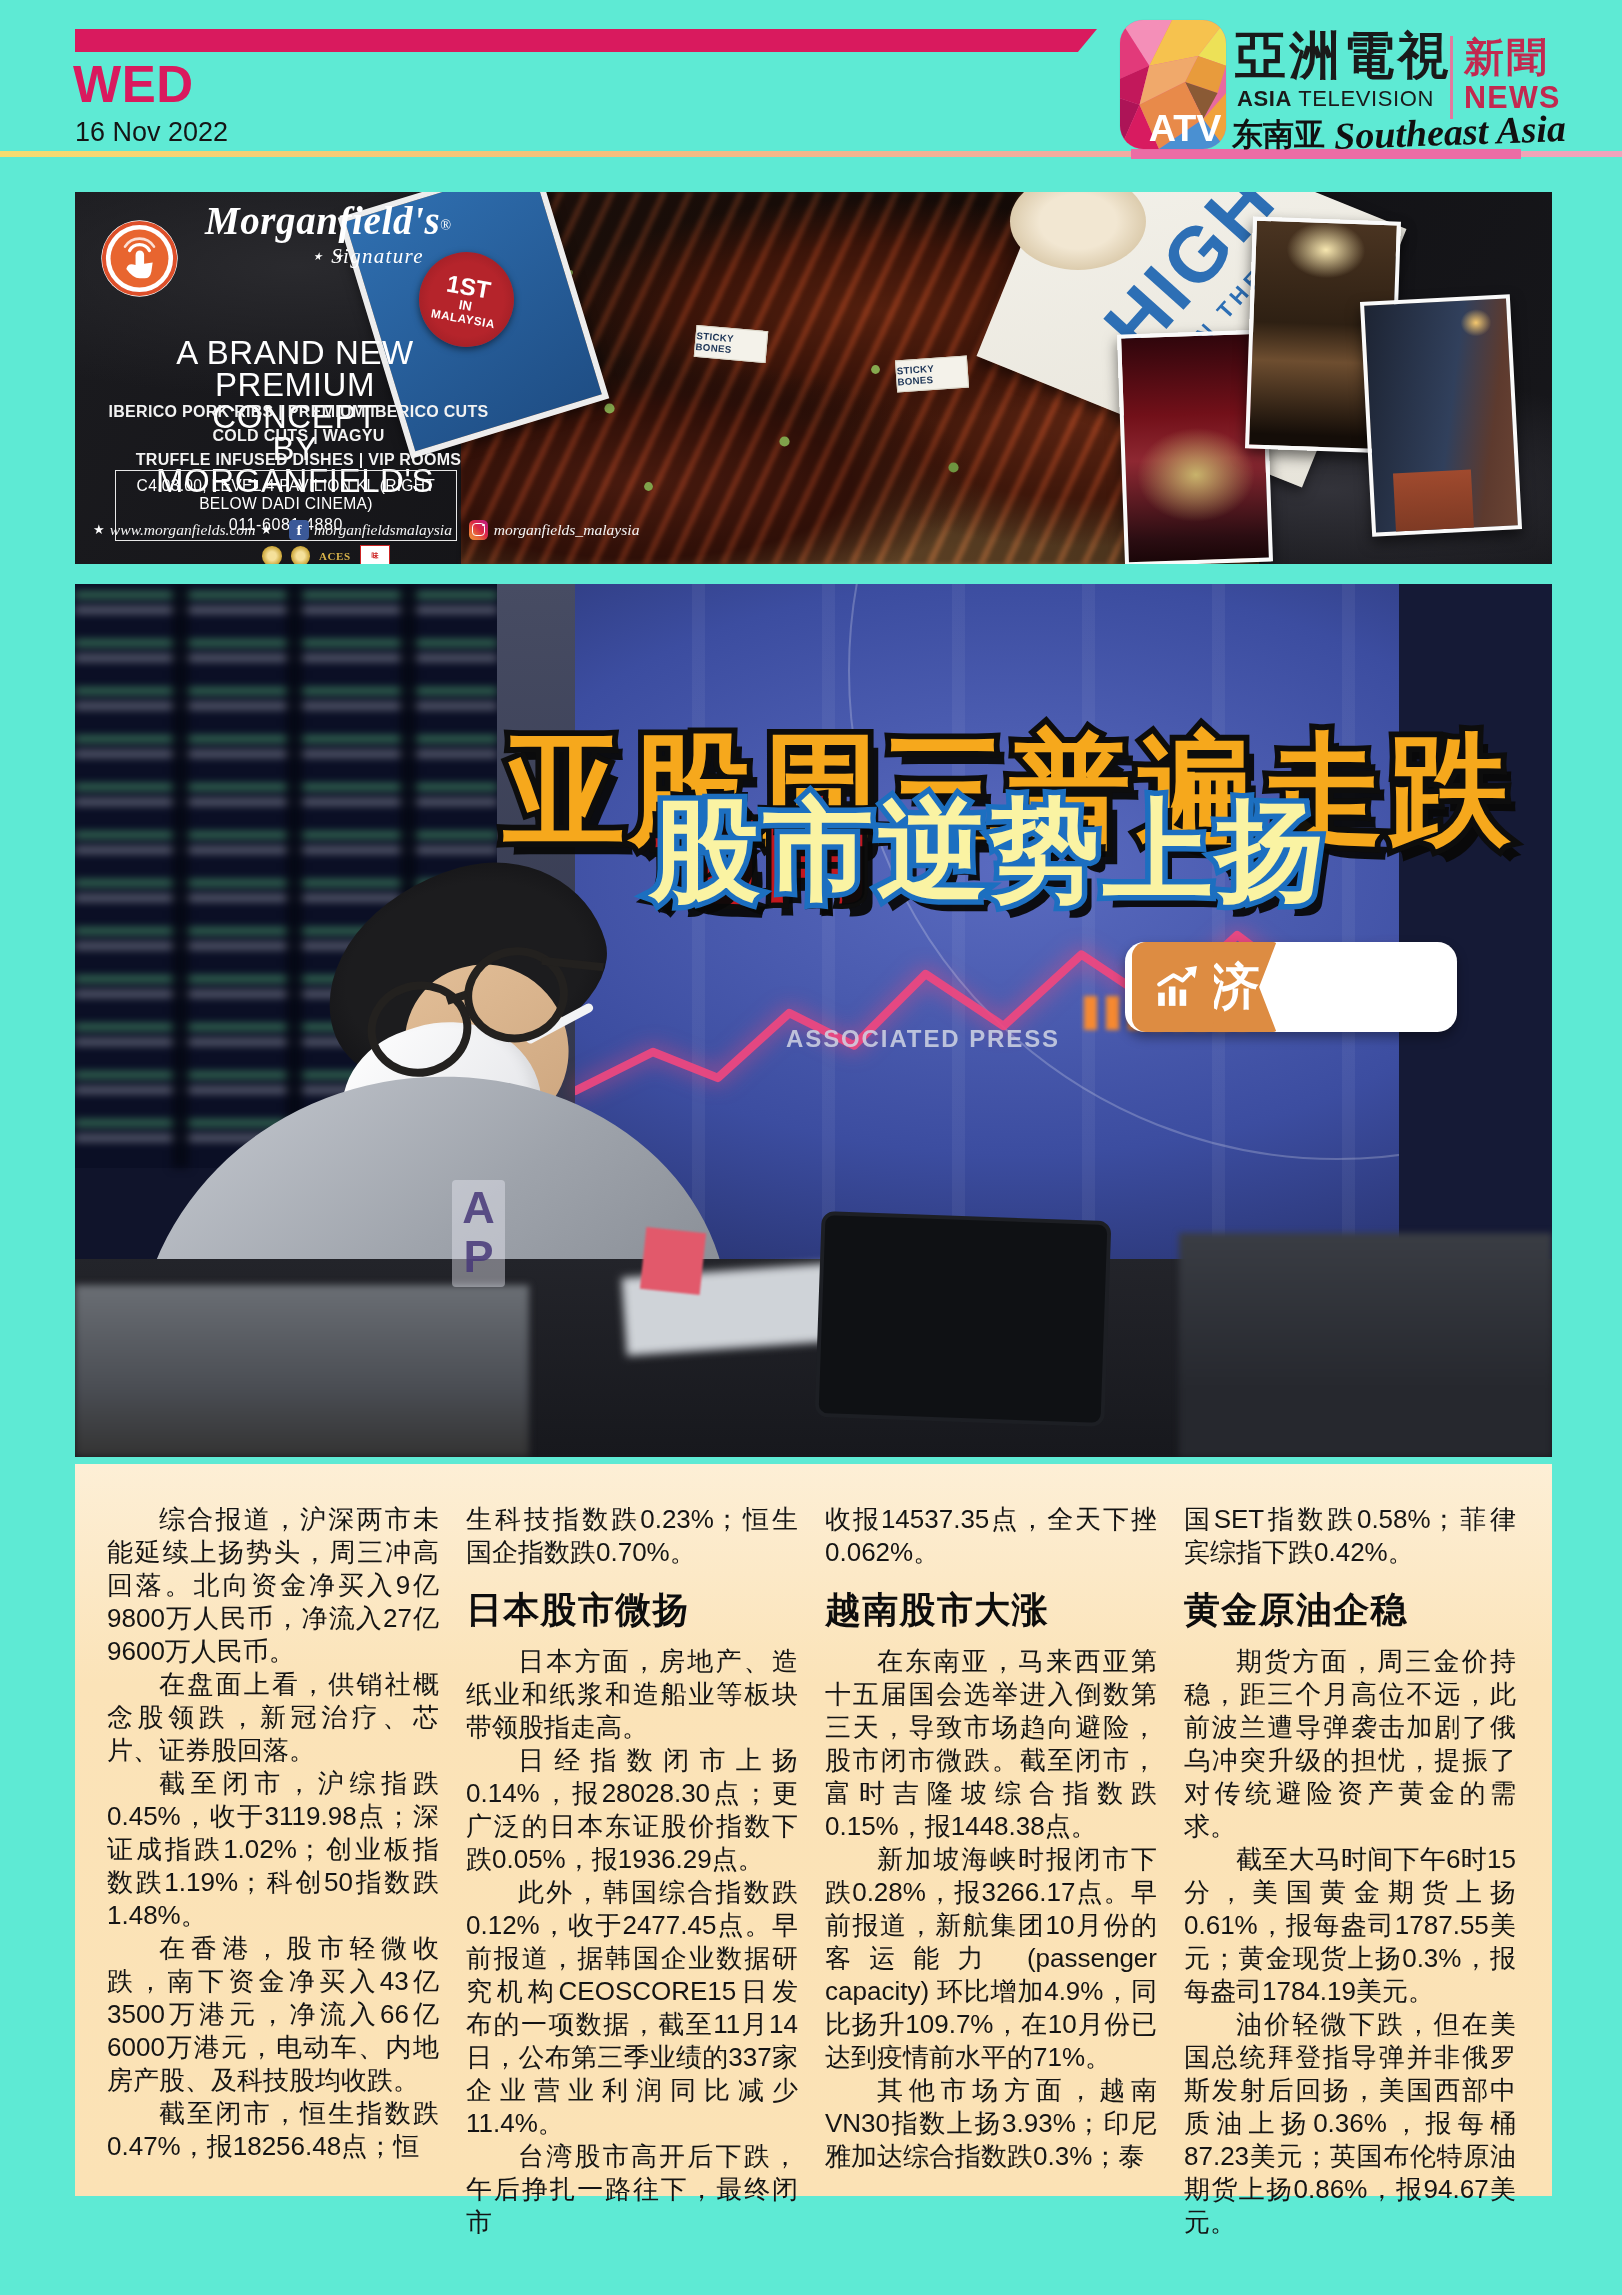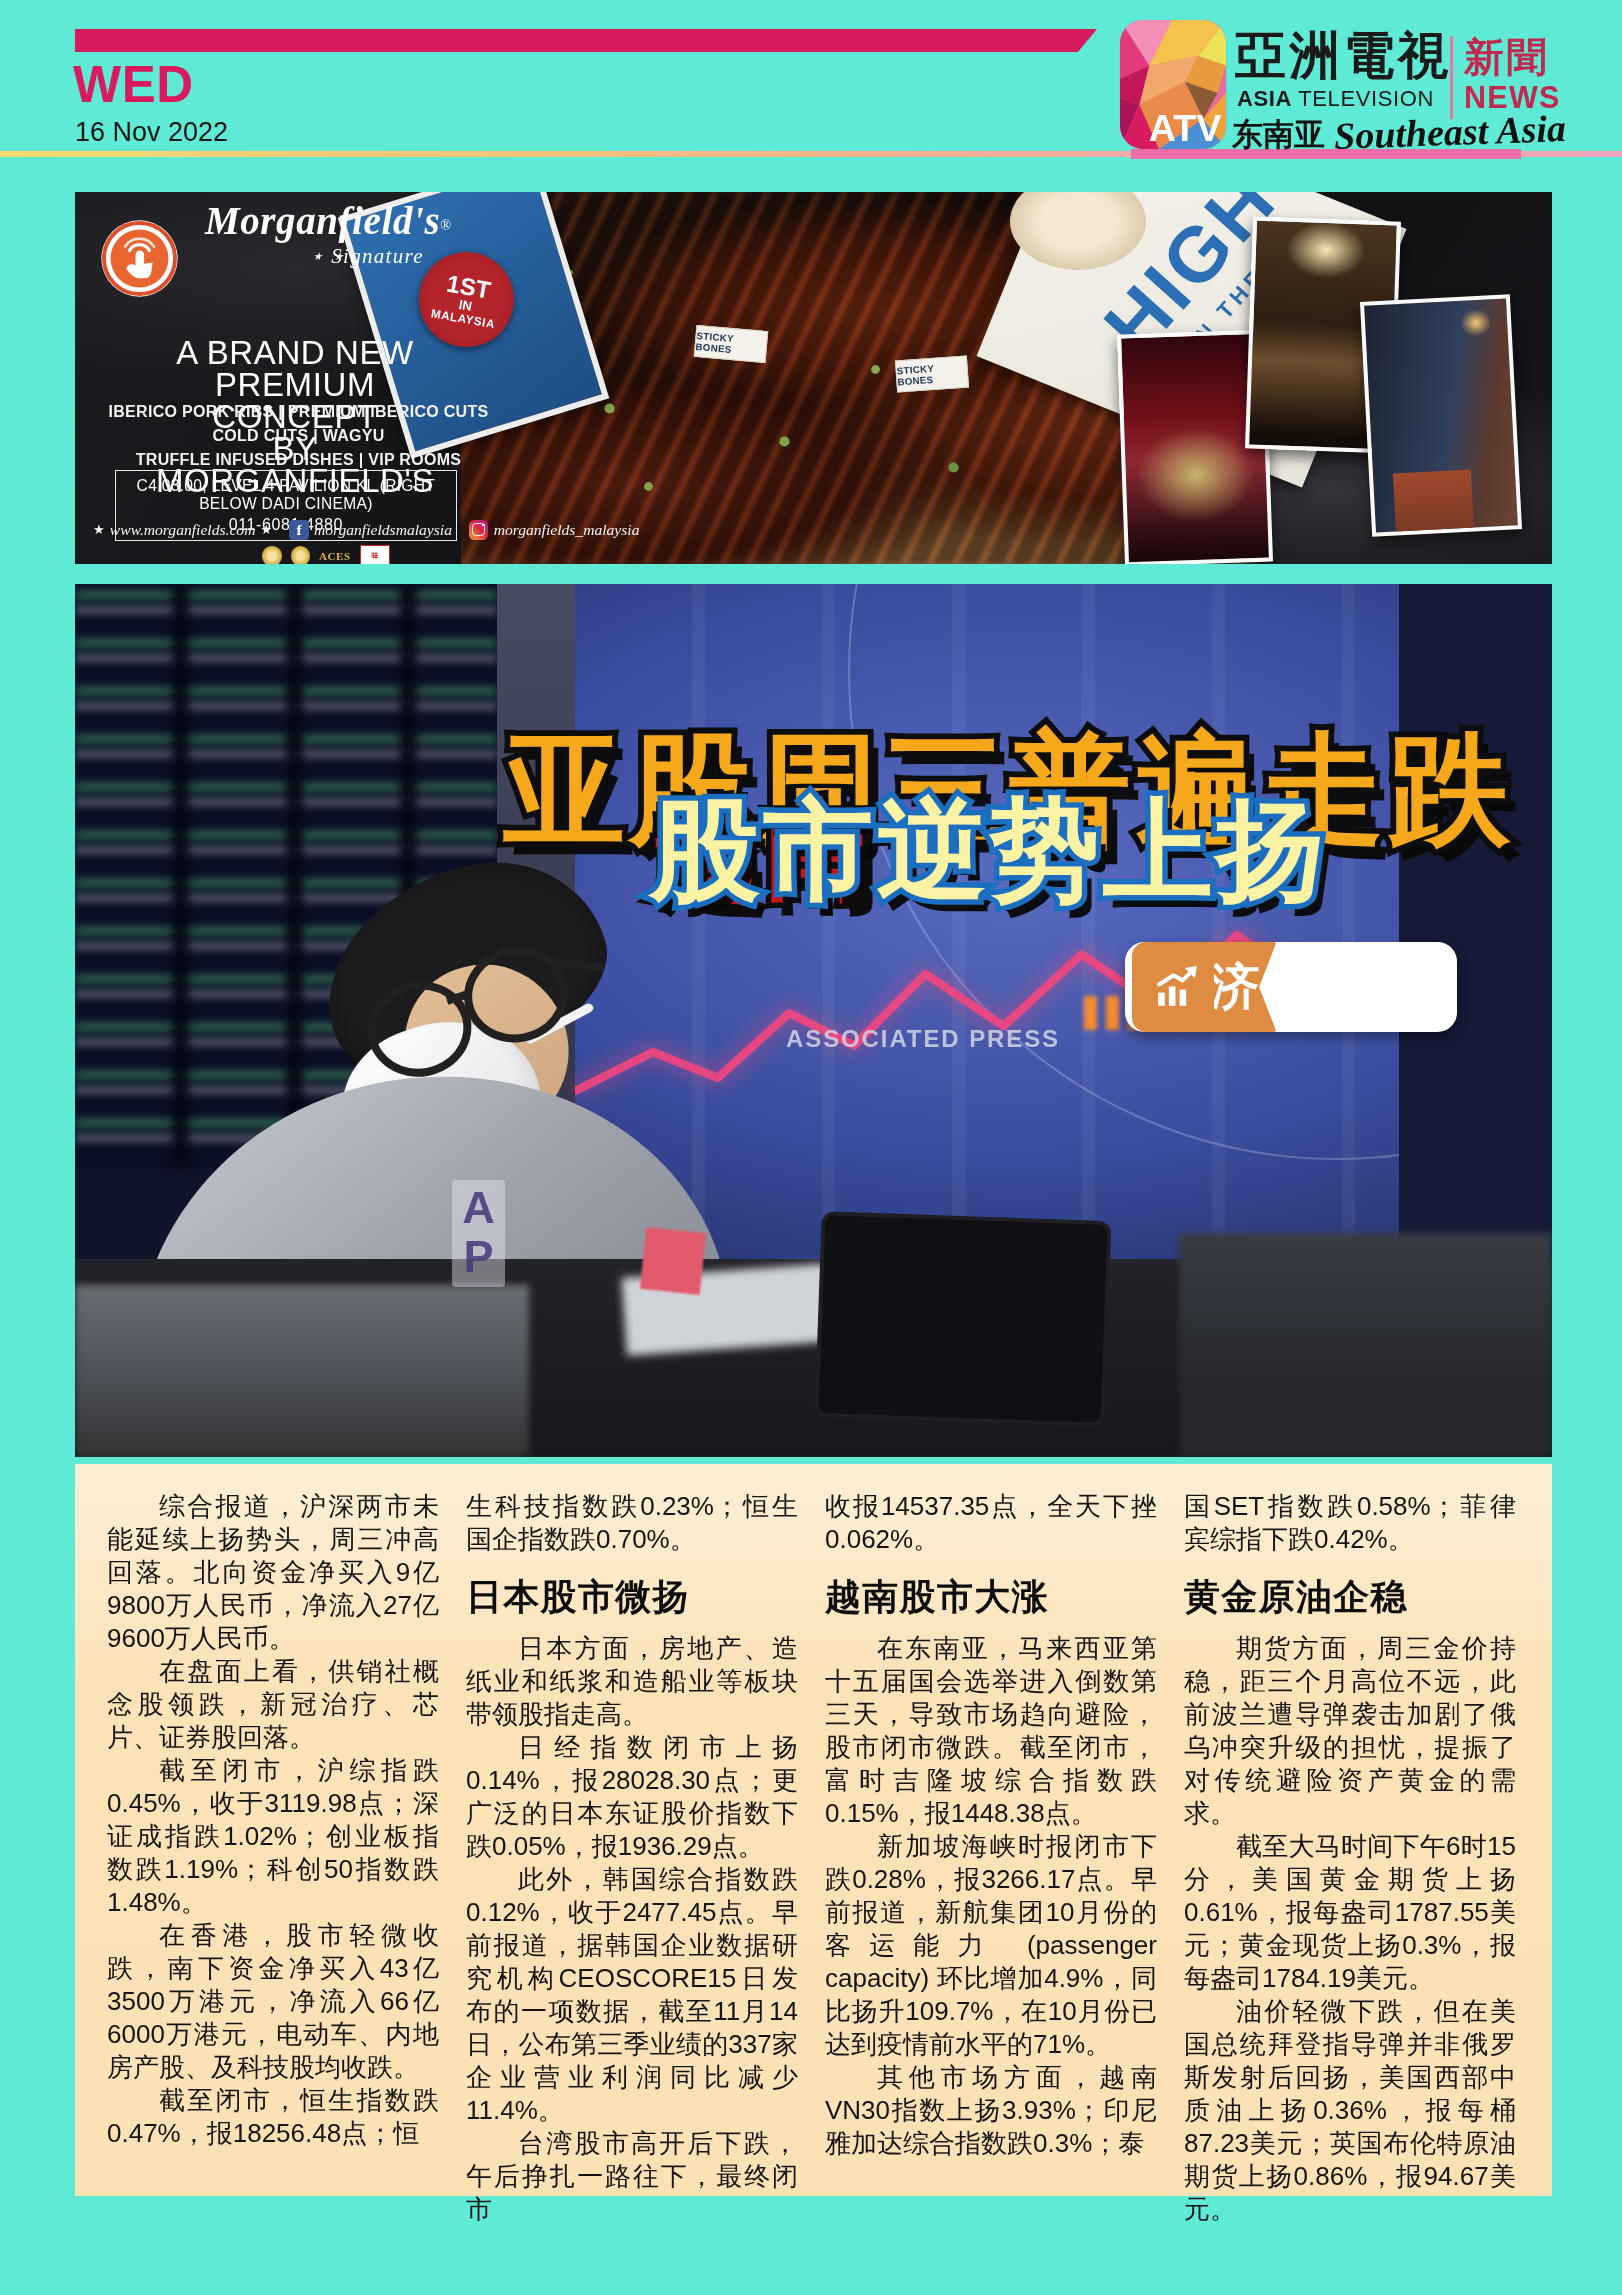--- a/index.html
+++ b/index.html
@@ -175,21 +175,21 @@
       border-radius:14.3px 3.9px 3.9px 14.3px;clip-path:polygon(0 0,100% 0,88% 50%,100% 100%,0 100%);}
   .eco-icon{width:77px;height:100%;background:#DD8C42;border-radius:10.4px;margin-left:5.2px;
       display:flex;align-items:center;justify-content:center;}
   .bubble{left:998px;top:451px;width:434px;height:402px;background:rgba(255,255,255,.97);border-radius:50%;z-index:11;
       box-shadow:0 6.5px 15.6px rgba(0,0,0,.3);display:flex;flex-direction:column;align-items:center;justify-content:center;}
   .bubble div{font-size:30.5px;font-weight:600;line-height:41px;color:#0E0E0E;text-align:center;}
 
   
   .textarea{left:75px;top:1464px;width:1477px;height:732px;box-sizing:border-box;
       background:linear-gradient(180deg,#FDEFD6 0%,#FBE3B8 30%,#FBE2B5 100%);
-      display:flex;gap:27px;padding:26px 32px 0;}
+      display:flex;gap:27px;padding:39px 32px 0;}
   .article-col{width:332px;flex:none;}
   .article-col p{margin:0;font-size:26px;line-height:33px;text-align:justify;color:#141414;text-indent:2em;}
   .article-col p.noindent{text-indent:0;}
   .article-col h3{margin:17px 0 10.4px;font-size:36px;font-weight:900;letter-spacing:1.3px;color:#0d0d0d;}
 </style>
 </head>
 <body>
 
 <div class="page">
 

